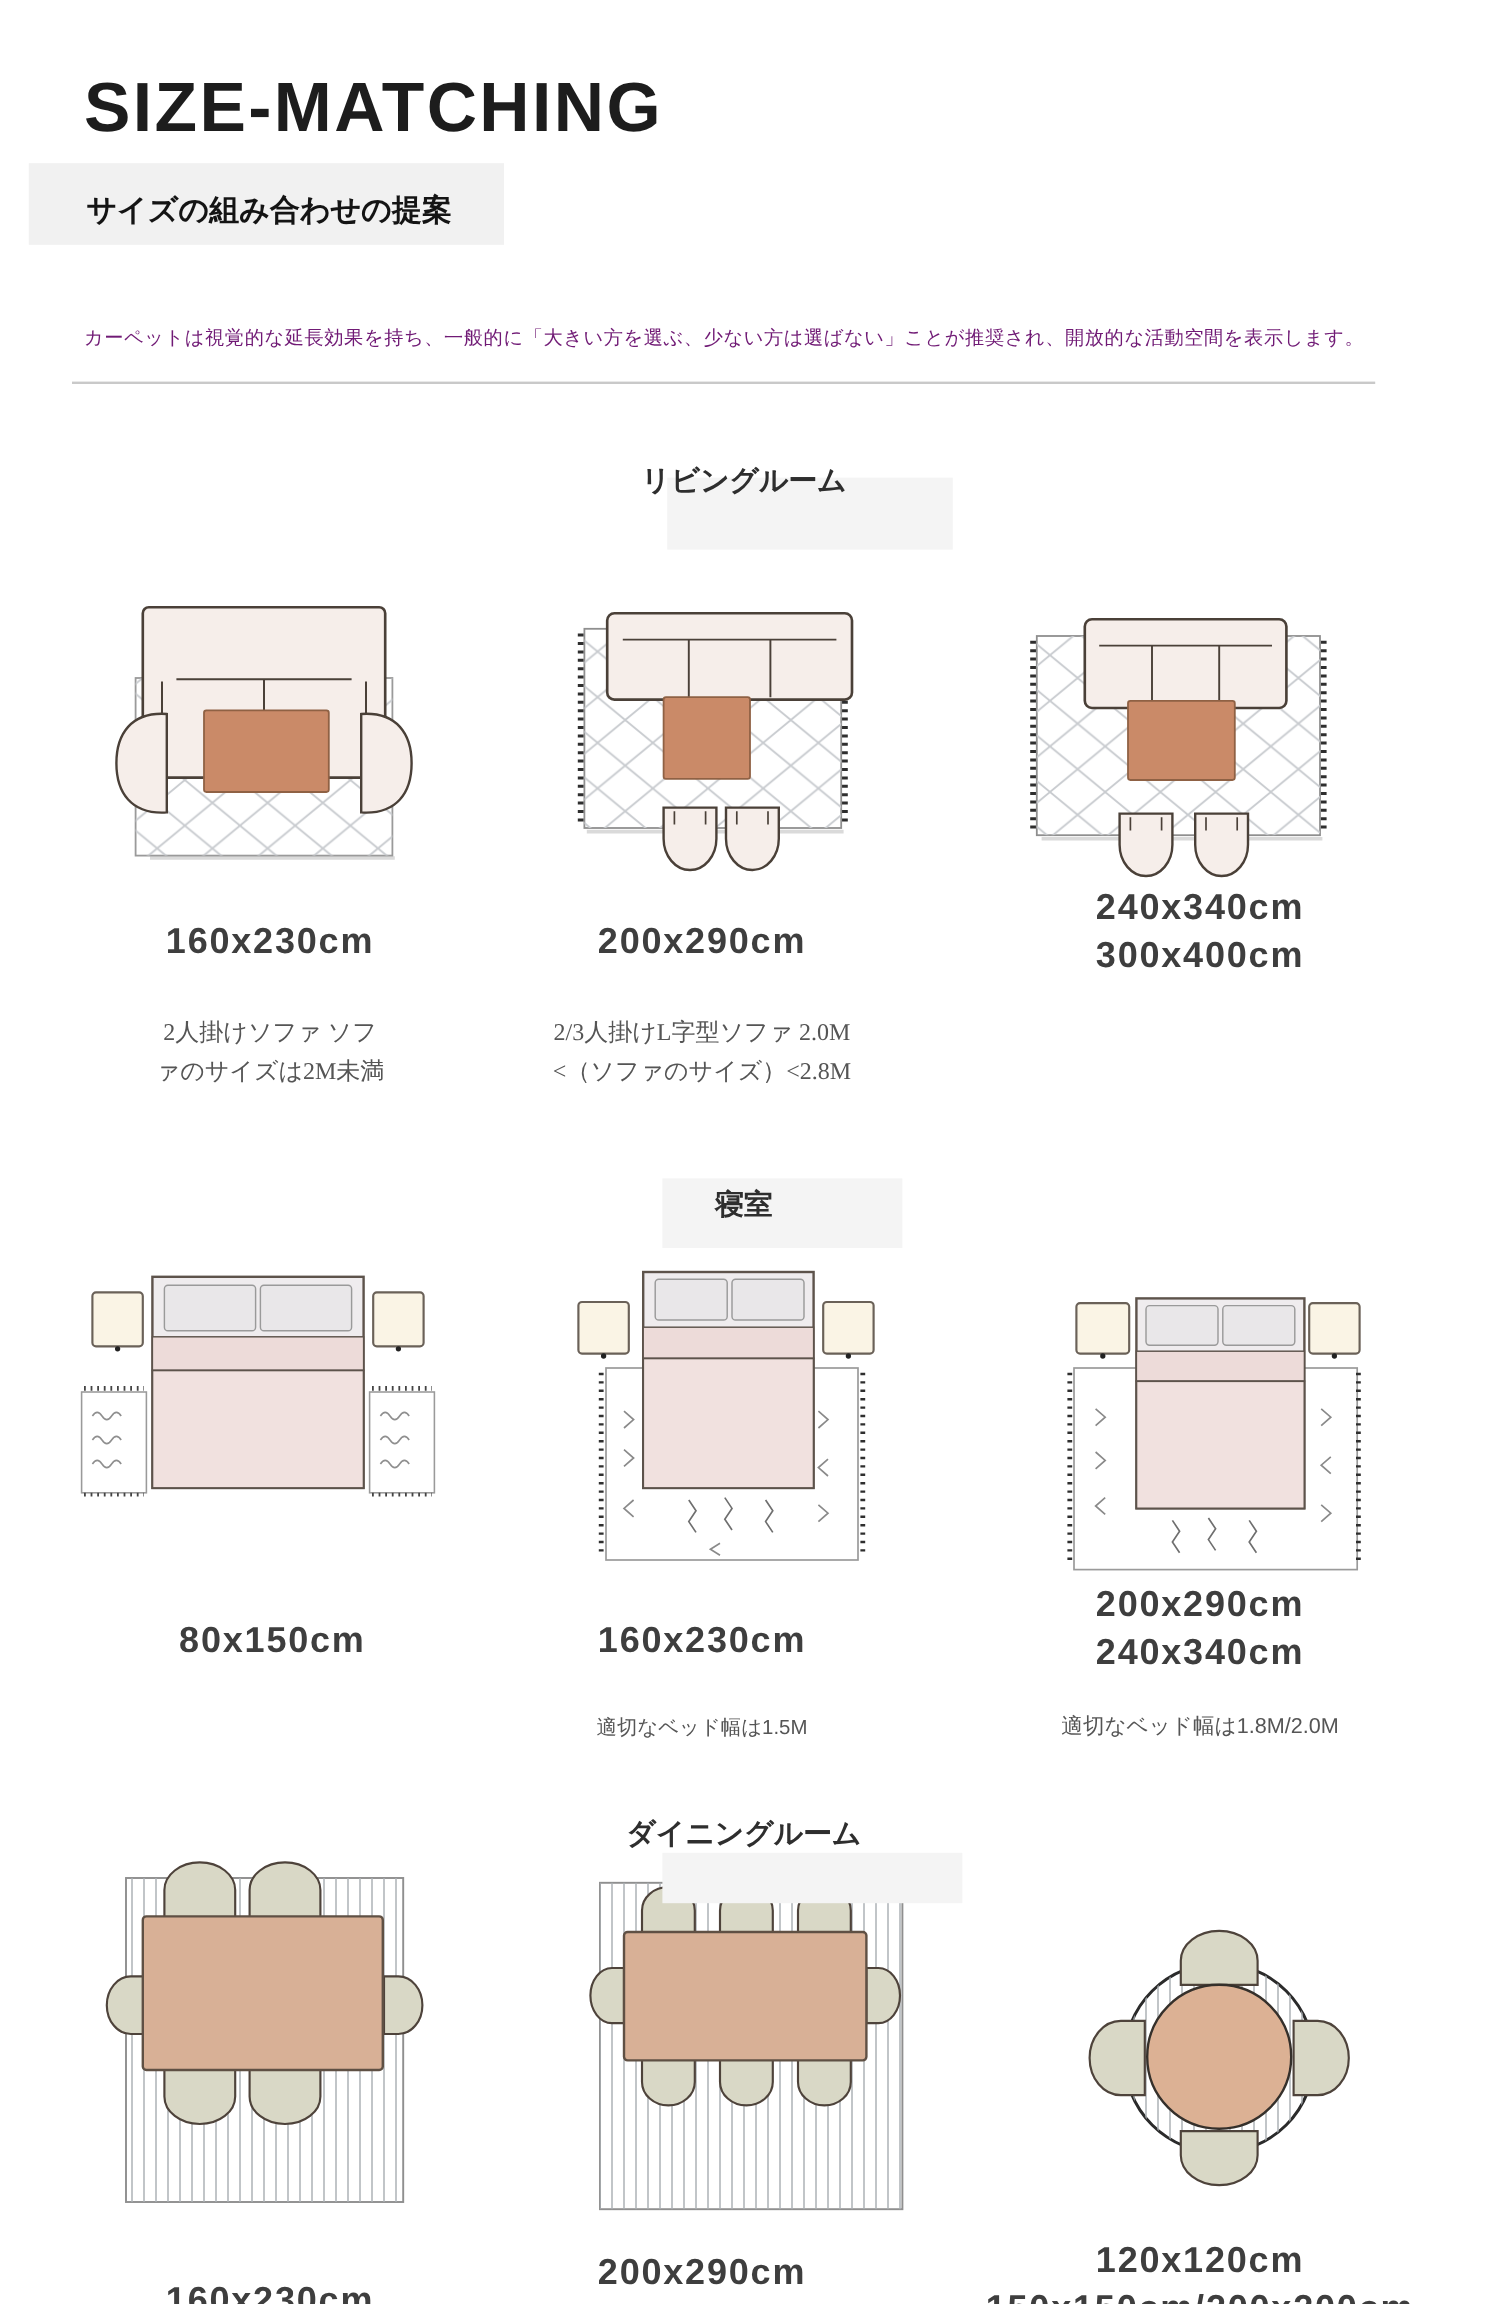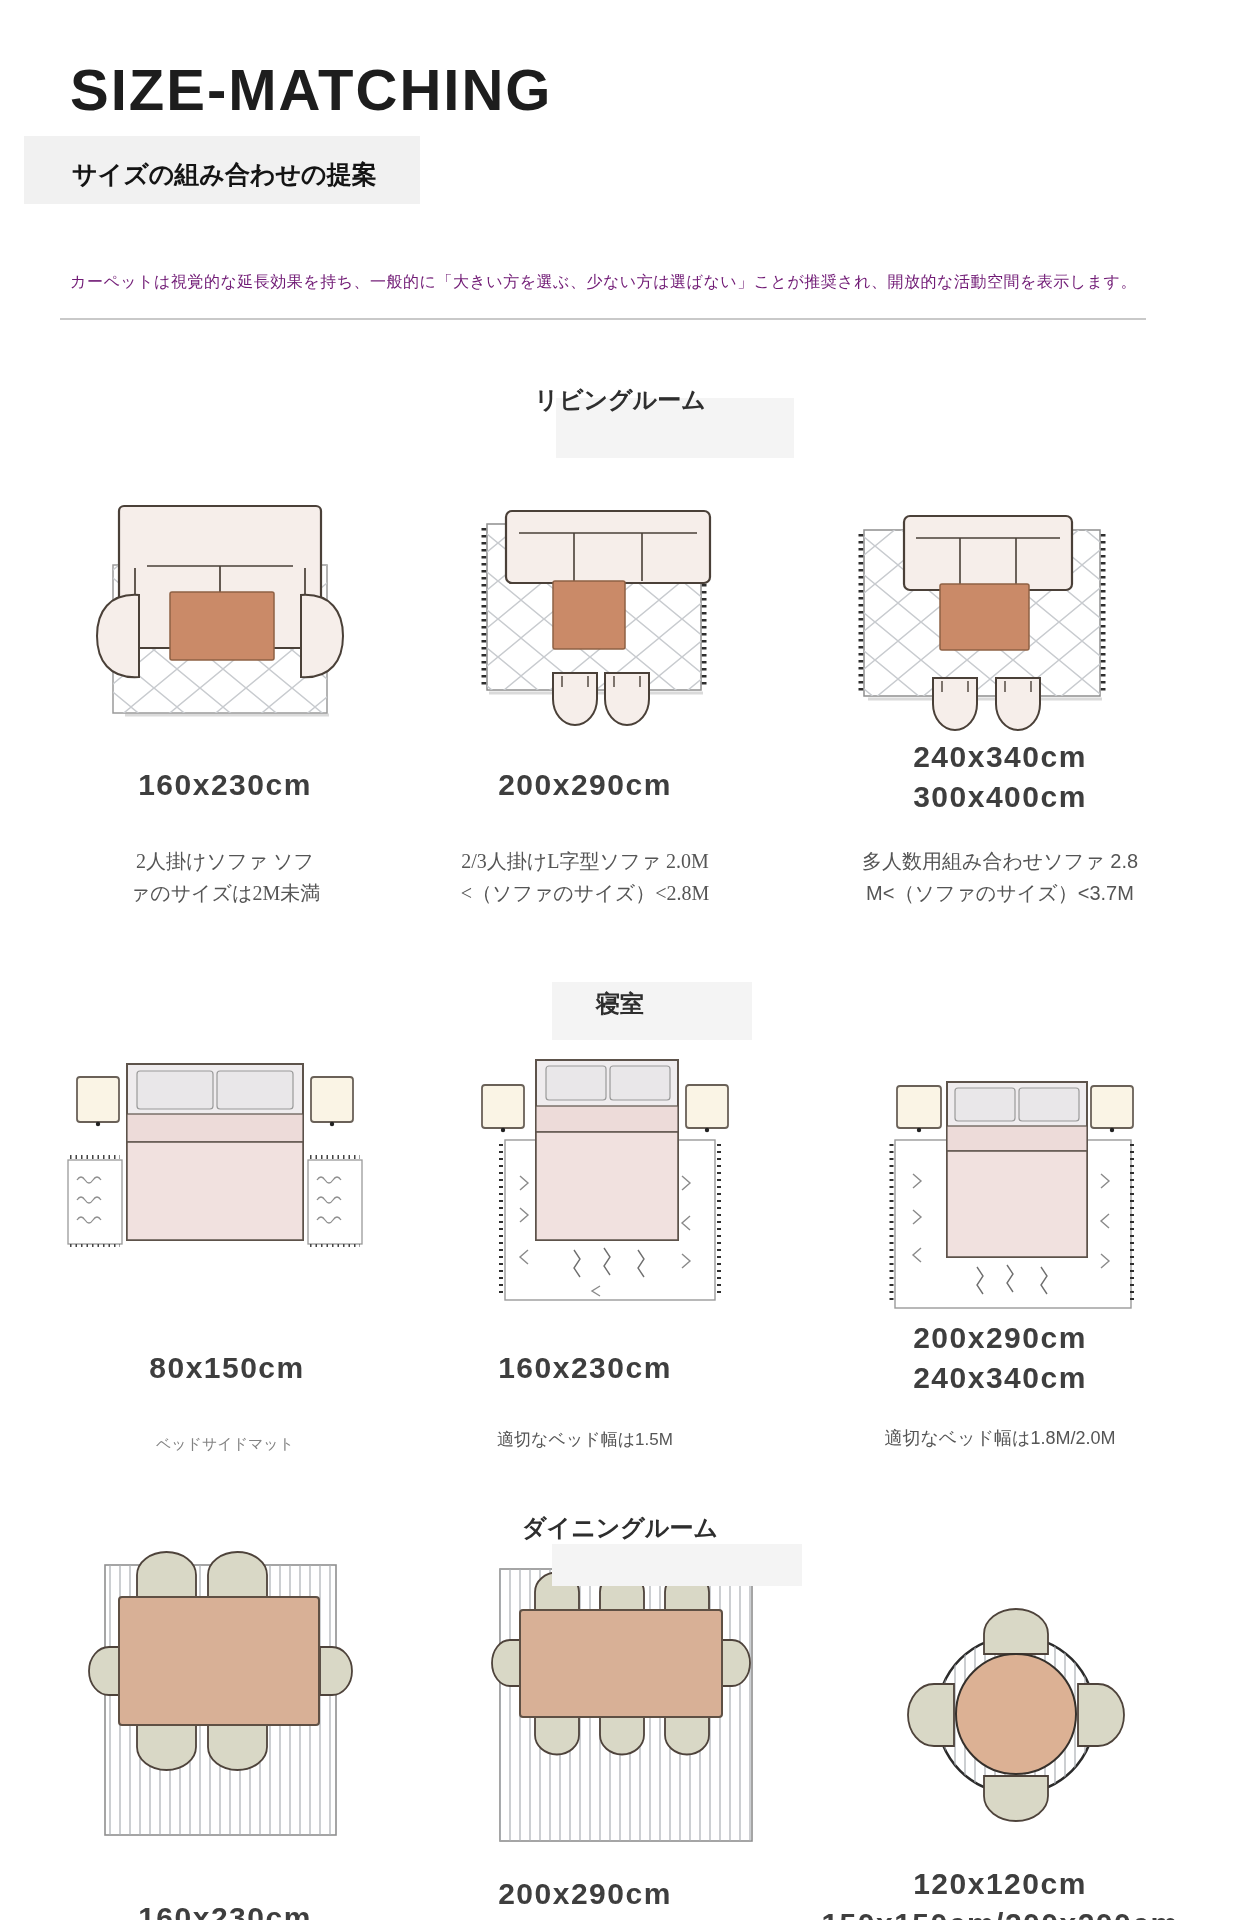--- a/index.html
+++ b/index.html
@@ -303,27 +303,20 @@
   </div>
 
   <div class="abs descline" id="desc-l1">
     <div>2人掛けソファ ソフ</div>
     <div>ァのサイズは2M未満</div>
   </div>
   <div class="abs descline" id="desc-l2">
     <div>2/3人掛けL字型ソファ 2.0M</div>
     <div>&lt;（ソファのサイズ）&lt;2.8M</div>
   </div>
-  <div class="abs descline" id="desc-l3">
-    <div>多人数用組み合わせソファ 2.8</div>
-    <div>M&lt;（ソファのサイズ）&lt;3.7M</div>
-  </div>
-  <div class="abs descline" id="desc-b1">
-    <div>ベッドサイドマット</div>
-  </div>
   <div class="abs descline" id="desc-b2">
     <div>適切なベッド幅は1.5M</div>
   </div>
   <div class="abs descline" id="desc-b3">
     <div>適切なベッド幅は1.8M/2.0M</div>
   </div>
 
 </div>
 
 </body></html>

